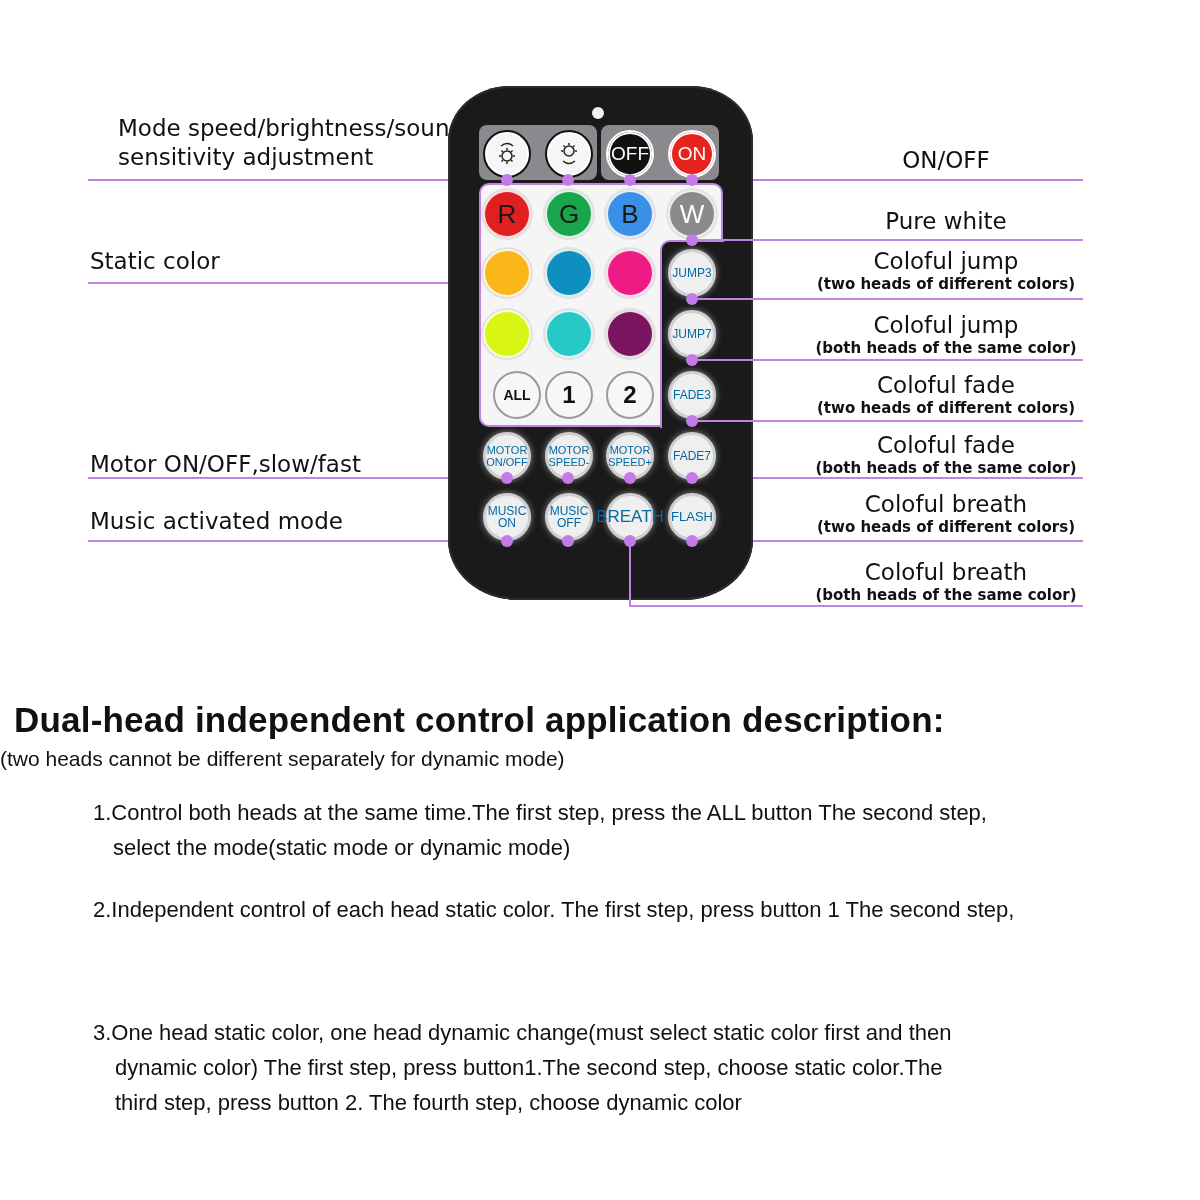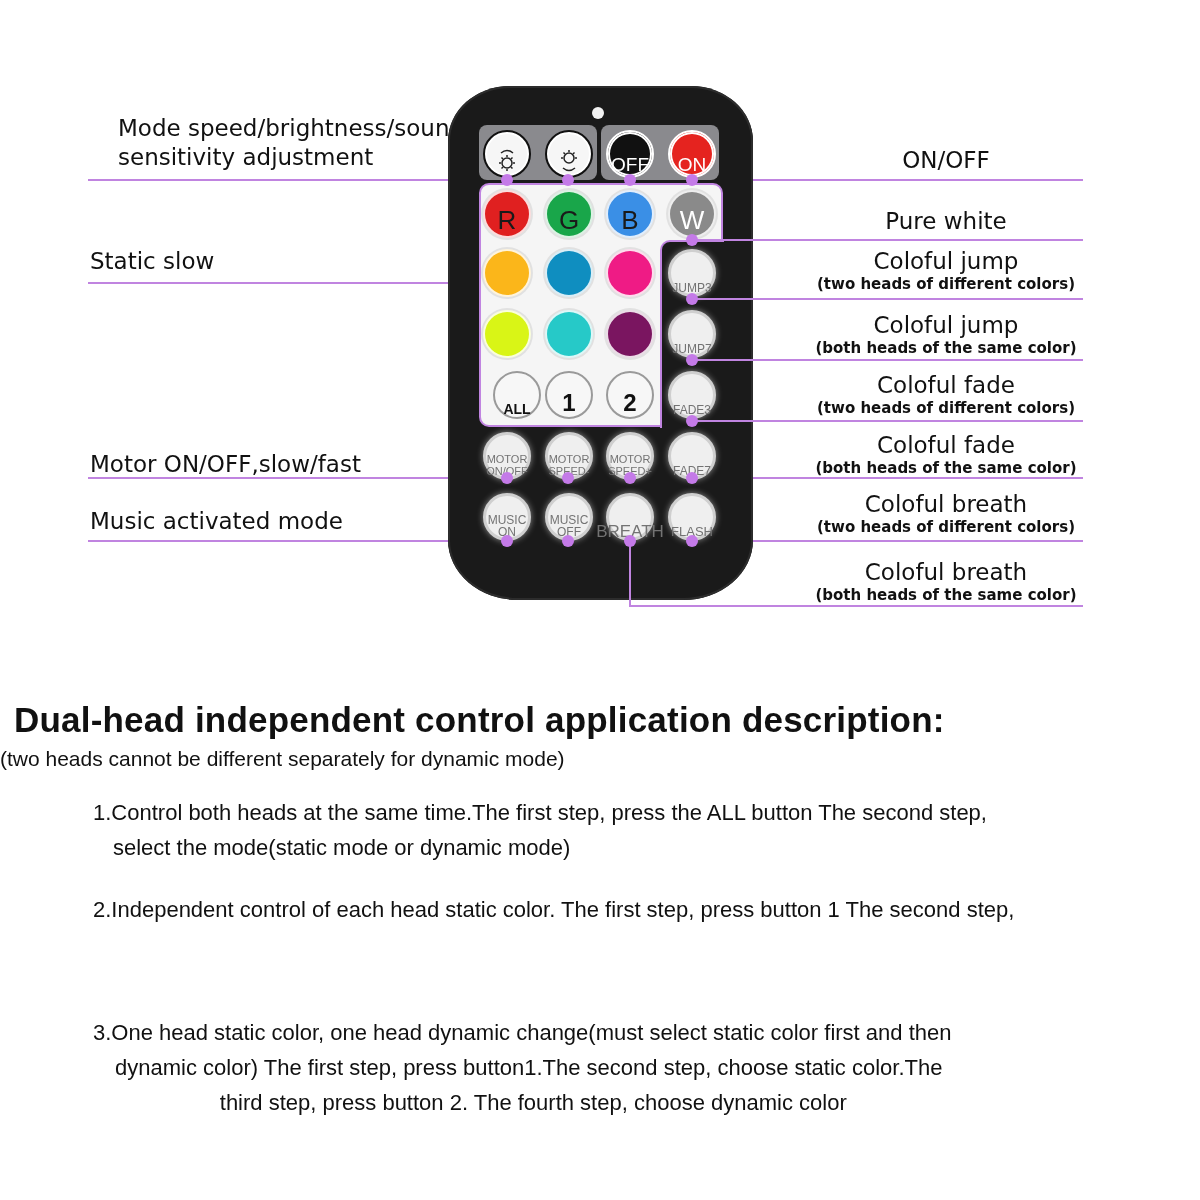--- a/index.html
+++ b/index.html
@@ -11,40 +11,40 @@
     .right-label { position:absolute; left:808px; width:276px; text-align:center; white-space:nowrap; }
     .right-label .main { font-size:23px; line-height:27px; display:block; }
     .right-label .sub { font-size:15px; line-height:18px; display:block;font-weight:bold; }
 
     
     .remote { position:absolute; left:448px; top:86px; width:305px; height:514px; background:#1a1a1a; border-radius:62px 62px 70px 70px / 55px 55px 60px 60px; box-shadow: inset 0 0 0 2px #2c2c2c; }
     .ir-dot { position:absolute; left:592px; top:107px; width:12px; height:12px; border-radius:50%; background:#f2f2f2; }
     .top-panel { position:absolute; top:125px; height:55px; background:#8a8a8e; border-radius:8px; }
     .white-panel { position:absolute; left:479px; top:183px; width:240px; height:240px; background:#f5f5f5; border:2px solid #c084e0; border-radius:10px; }
     .white-cut { position:absolute; left:660px; top:240px; width:62px; height:186px; background:#1a1a1a; border-top-left-radius:10px; border-left:2px solid #c084e0; border-top:2px solid #c084e0; }
-    .btn { position:absolute; width:48px; height:48px; border-radius:50%; display:flex; align-items:flex-end; justify-content:center; box-sizing:border-box; text-align:center; font-family:"Liberation Sans", sans-serif; }
+    .btn { position:absolute; width:48px; height:48px; border-radius:50%; display:flex; align-items:center; justify-content:center; box-sizing:border-box; text-align:center; font-family:"Liberation Sans", sans-serif; }
     .btn.color { border:2px solid rgba(255,255,255,0.85); box-shadow:0 0 0 2px rgba(0,0,0,0.08); }
     .btn.rgb { font-size:26px; color:#1a1a1a; }
     .btn.white-btn { background:#f7f7f7; border:2px solid #9a9a9a; color:#111; font-weight:bold; }
-    .btn.grey-btn { background:#efefef; border:3px solid #cfcfcf; color:#737373; font-size:11px; line-height:12px; box-shadow:0 0 6px rgba(255,255,255,0.5); }
+    .btn.grey-btn { background:#efefef; border:3px solid #cfcfcf; color:#0369a1; font-size:11px; line-height:12px; box-shadow:0 0 6px rgba(255,255,255,0.5); }
     .btn.top { border:2px solid #111; box-shadow:0 0 0 2px #fff inset; }
 
     .heading { position:absolute; left:0; width:1170px; text-align:left; font-family:"Liberation Sans", sans-serif; }
     .para { position:absolute; font-family:"Liberation Sans", sans-serif; font-size:22px; line-height:35px; color:#111; }
   </style>
 </head>
 <body>
 
 <div class="left-label" style="top:114px;margin-left:28px;">
   <div>Mode speed/brightness/sound</div>
   <div>sensitivity adjustment</div>
 </div>
 <div class="line" style="left:88px; top:179px; width:995px;"></div>
 
-<div class="left-label" style="top:247px;">Static slow</div>
+<div class="left-label" style="top:247px;">Static color</div>
 <div class="line" style="left:88px; top:282px; width:392px;"></div>
 
 <div class="left-label" style="top:450px;">Motor ON/OFF,slow/fast</div>
 <div class="line" style="left:88px; top:477px; width:995px;"></div>
 
 <div class="left-label" style="top:507px;">Music activated mode</div>
 <div class="line" style="left:88px; top:540px; width:995px;"></div>
 
 <div class="remote"></div>
 <div class="ir-dot"></div>
@@ -223,14 +223,14 @@
 <div class="para" style="left:93px; top:795px;">
   <div>1.Control both heads at the same time.The first step, press the ALL button The second step,</div>
   <div style="padding-left:20px;">select the mode(static mode or dynamic mode)</div>
 </div>
 <div class="para" style="left:93px; top:892px;">
   <div>2.Independent control of each head static color. The first step, press button 1 The second step,</div>
 </div>
 <div class="para" style="left:93px; top:999px;margin-top:16px;">
   <div>3.One head static color, one head dynamic change(must select static color first and then</div>
   <div style="padding-left:22px;">dynamic color) The first step, press button1.The second step, choose static color.The</div>
-  <div style="padding-left:22px;text-align:center;">third step, press button 2. The fourth step, choose dynamic color</div>
+  <div style="padding-left:22px;">third step, press button 2. The fourth step, choose dynamic color</div>
 </div>
 
 </body></html>

